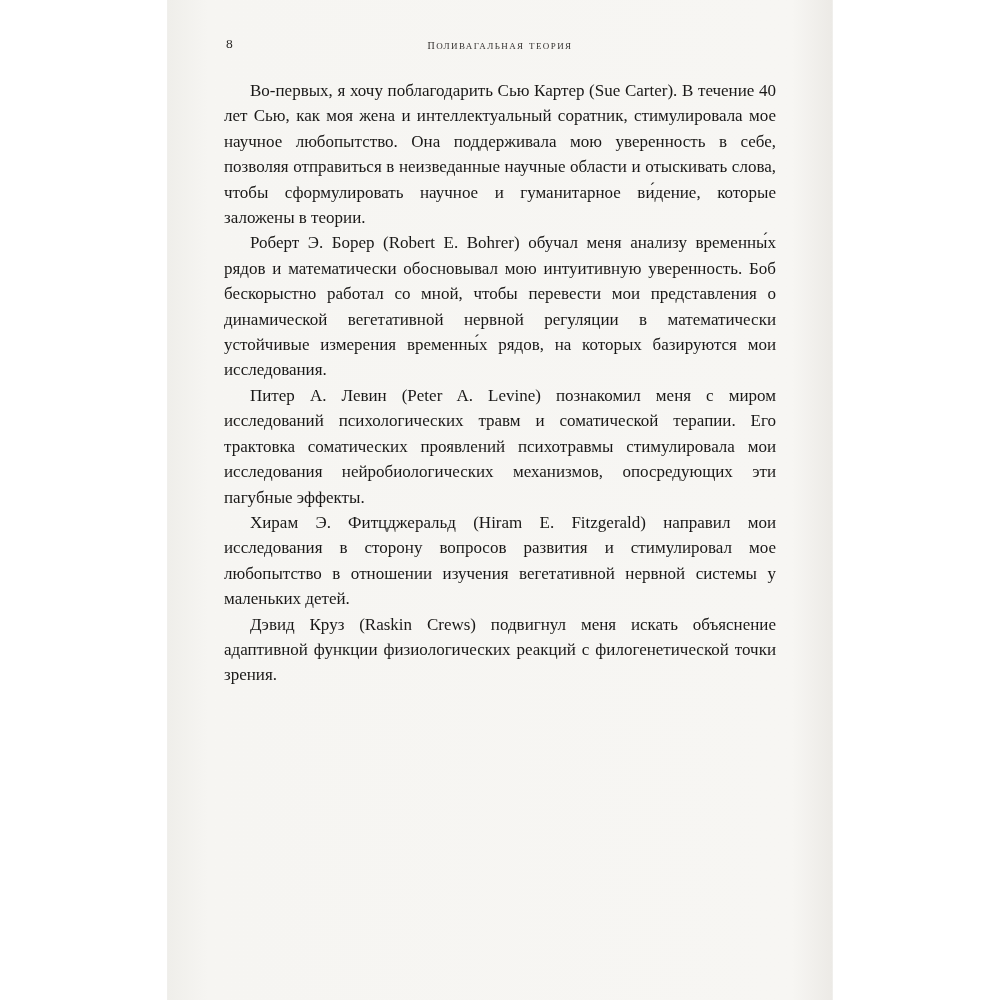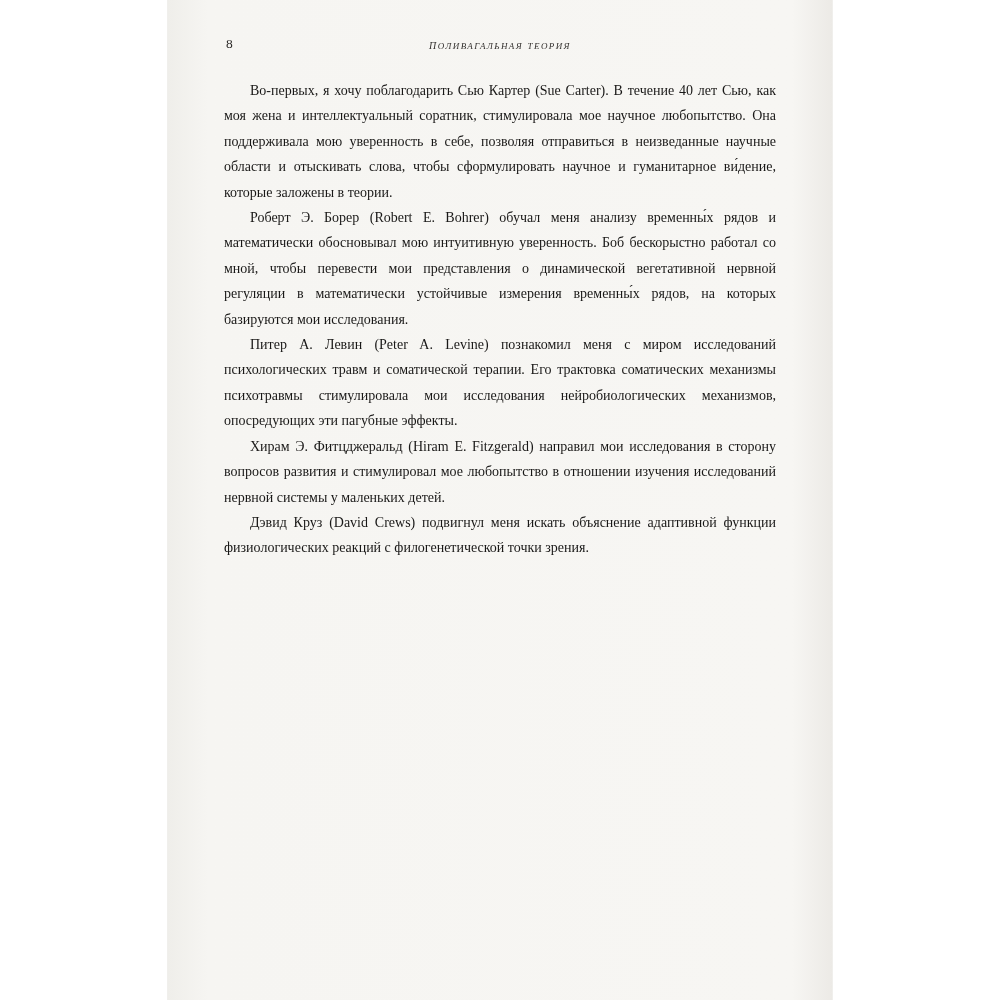--- a/index.html
+++ b/index.html
@@ -48,34 +48,33 @@
     letter-spacing: 0.2px;
   }
   .book-title {
     position: absolute;
     left: 0;
     top: 0;
     width: 100%;
     text-align: center;
     font-size: 12.5px;
     letter-spacing: 1.4px;
-    font-style: italic;
     color: #322f2d;
     font-variant: small-caps;
     text-transform: lowercase;
   }
   .book-title::first-letter {
     font-size: 14.5px;
   }
   .text-block {
     position: absolute;
     left: 56px;
     top: 78px;
     width: 552px;
-    font-size: 14px;
+    font-size: 17px;
     line-height: 25.4px;
     color: #191817;
     text-align: justify;
     text-justify: inter-word;
     hyphens: manual;
     font-family: Liberation Serif, serif;
   }
   .text-block p {
     margin: 0;
     text-indent: 26px;
@@ -91,19 +90,19 @@
   <div class="page-sheet">
 
     <div class="running-head">
       <div class="folio">8</div>
       <div class="book-title">Поливагальная теория</div>
     </div>
 
     <div class="text-block">
       <p>Во-первых, я хочу поблагодарить Сью Картер (Sue Carter). В течение 40 лет Сью, как моя жена и интеллектуальный соратник, стимулировала мое научное любопытство. Она поддерживала мою уверенность в себе, позволяя отправиться в неизведанные научные области и отыскивать слова, чтобы сформулировать научное и гуманитарное ви́дение, которые заложены в теории.</p>
       <p>Роберт Э. Борер (Robert E. Bohrer) обучал меня анализу временны́х рядов и математически обосновывал мою интуитивную уверенность. Боб бескорыстно работал со мной, чтобы перевести мои представления о динамической вегетативной нервной регуляции в математически устойчивые измерения временны́х рядов, на которых базируются мои исследования.</p>
-      <p>Питер А. Левин (Peter A. Levine) познакомил меня с миром исследований психологических травм и соматической терапии. Его трактовка соматических механизмы психотравмы стимулировала мои исследования нейробиологических механизмов, опосредующих эти пагубные эффекты.</p>
-      <p>Хирам Э. Фитцджеральд (Hiram E. Fitzgerald) направил мои исследования в сторону вопросов развития и стимулировал мое любопытство в отношении изучения исследований нервной системы у маленьких детей.</p>
-      <p>Дэвид Круз (David Crews) подвигнул меня искать объяснение адаптивной функции физиологических реакций с филогенетической точки зрения.</p>
+      <p>Питер А. Левин (Peter A. Levine) познакомил меня с миром исследований психологических травм и соматической терапии. Его трактовка соматических проявлений психотравмы стимулировала мои исследования нейробиологических механизмов, опосредующих эти пагубные эффекты.</p>
+      <p>Хирам Э. Фитцджеральд (Hiram E. Fitzgerald) направил мои исследования в сторону вопросов развития и стимулировал мое любопытство в отношении изучения вегетативной нервной системы у маленьких детей.</p>
+      <p>Дэвид Круз (Raskin Crews) подвигнул меня искать объяснение адаптивной функции физиологических реакций с филогенетической точки зрения.</p>
     </div>
 
   </div>
 </div>
 
 </body></html>

